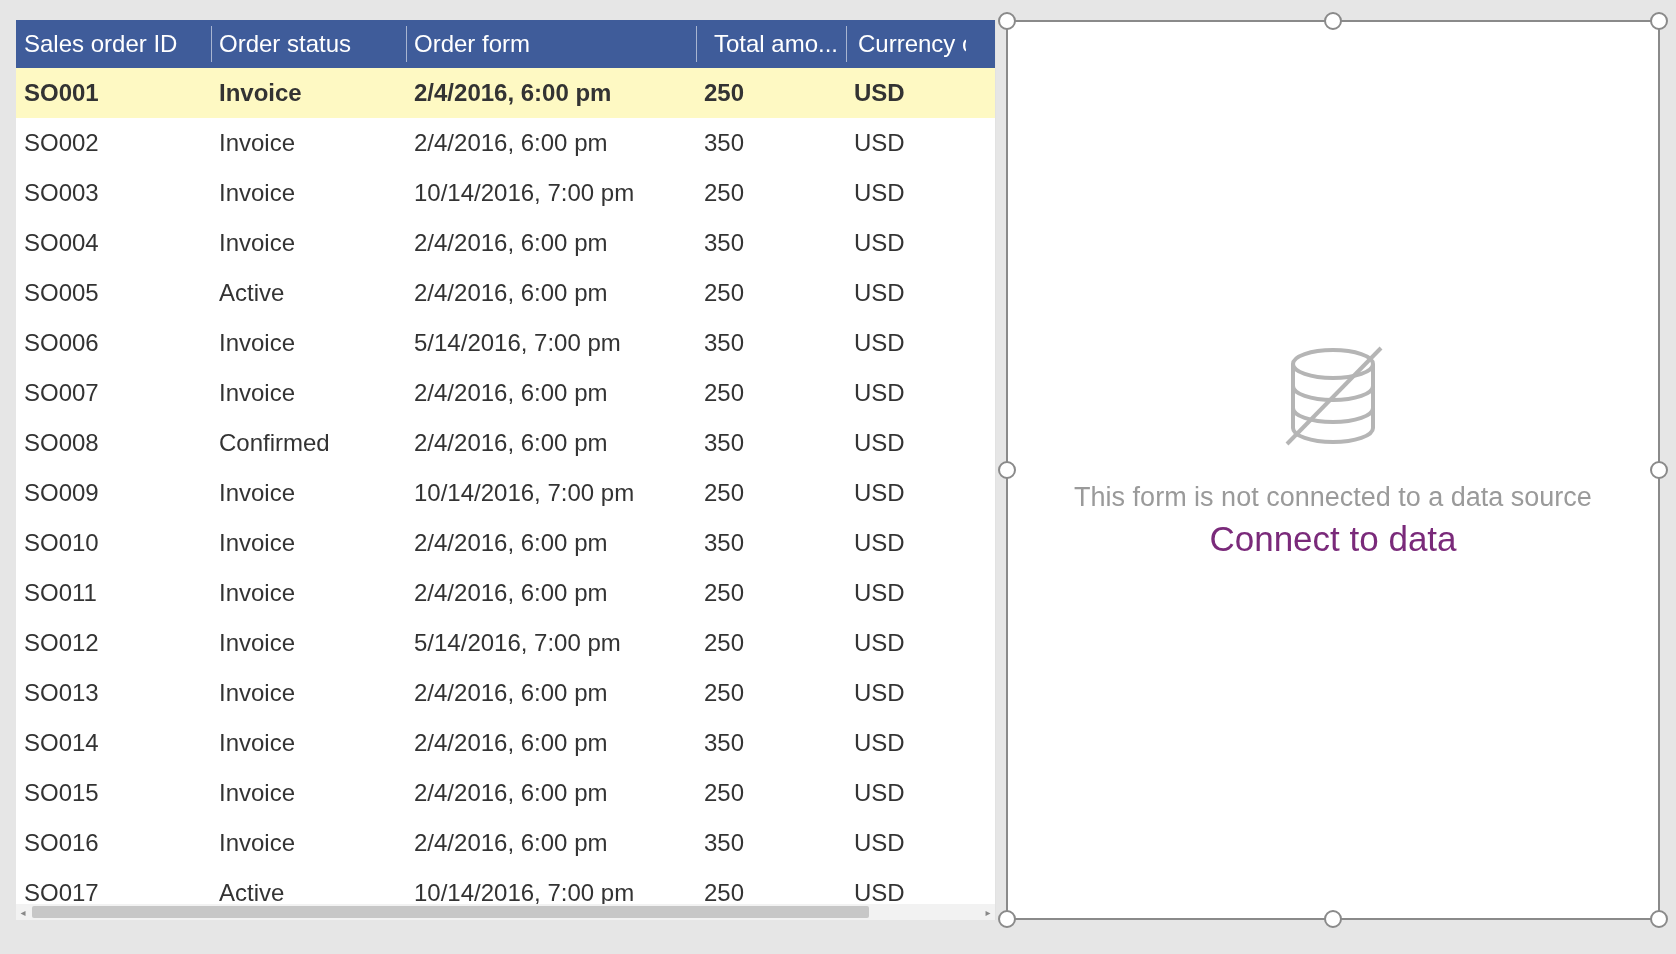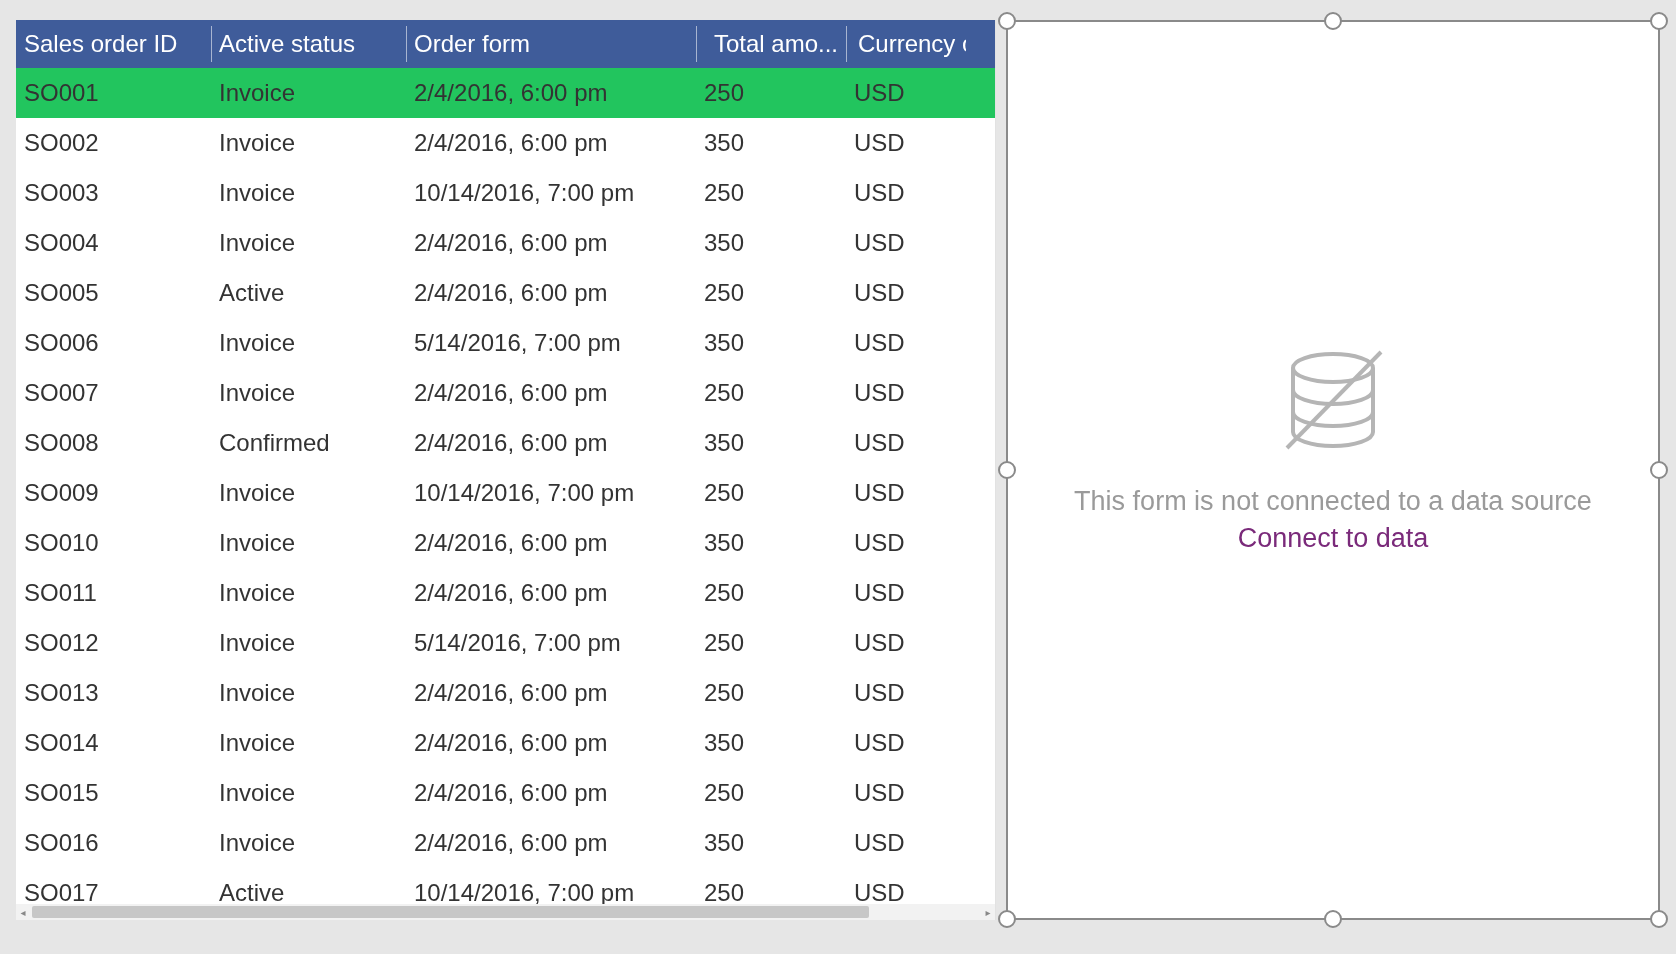--- a/index.html
+++ b/index.html
@@ -73,21 +73,21 @@
   .table-body::-webkit-scrollbar { width: 14px; background: #f2f2f2; }
   .table-body::-webkit-scrollbar-thumb { background: #bdbdbd; }
   .table-body::-webkit-scrollbar-button { height: 14px; background: #e9e9e9; }
 
   .row {
     display: flex;
     height: 50px;
     align-items: center;
     color: #333;
   }
-  .row.selected { background: #22c55e; }
+  .row.selected { background: #fef9c3; font-weight: bold; }
   .cell {
     padding: 0 8px;
     white-space: nowrap;
     overflow: hidden;
   }
   .cell.col-amount { padding-right: 8px; }
 
   .hscroll {
     height: 16px;
     background: #f2f2f2;
@@ -123,21 +123,21 @@
     transform: translateY(-20px);
   }
   .form-msg {
     color: #9a9a9a;
     font-size: 27px;
     margin-top: 24px;
   }
   .form-link {
     color: #742774;
     color: #7a2a7a;
-    font-size: 27px;
+    font-size: 35px;
     margin-top: 6px;
     cursor: pointer;
   }
   .db-icon { display: inline-block; }
 
   
   .handle {
     position: absolute;
     width: 18px; height: 18px;
     background: #ffffff;
@@ -155,21 +155,21 @@
 
 </style>
 </head>
 <body>
 
 <div class="canvas">
 
   <div class="table-panel">
     <div class="table-header">
       <div class="th col-id">Sales order ID</div>
-      <div class="th col-status">Active status</div>
+      <div class="th col-status">Order status</div>
       <div class="th col-date">Order form</div>
       <div class="th col-amount">Total amo...</div>
       <div class="th col-curr">Currency of T</div>
     </div>
 
     <div class="table-body" id="table-body">
         <div class="row selected">
           <div class="cell col-id">SO001</div>
           <div class="cell col-status">Invoice</div>
           <div class="cell col-date">2/4/2016, 6:00 pm</div>

